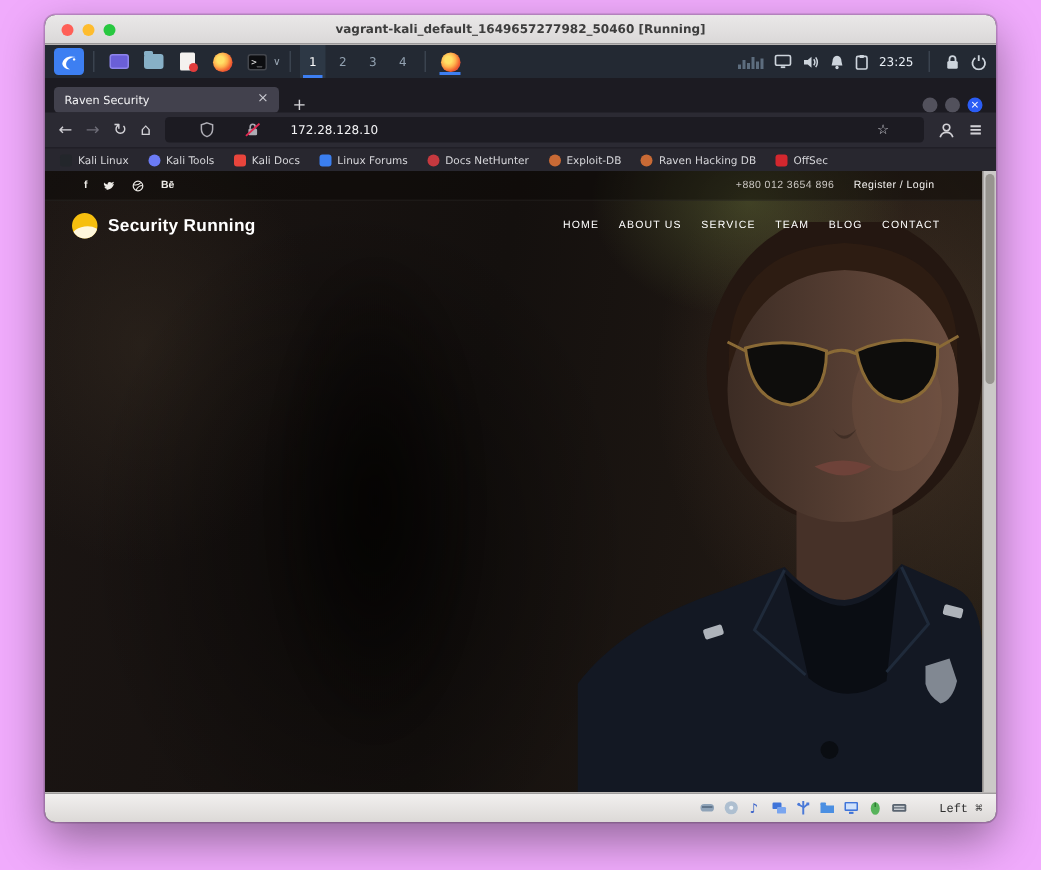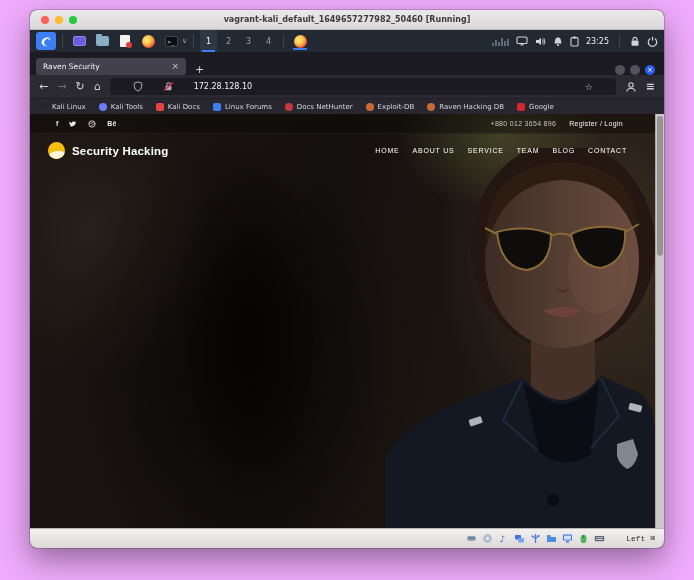--- a/index.html
+++ b/index.html
@@ -260,21 +260,21 @@
       <span class="bm">
           <span class="bm-ic round" style="background: rgb(201, 106, 53);"></span>
           <span>Exploit-DB</span>
         </span>
       <span class="bm">
           <span class="bm-ic round" style="background: rgb(201, 106, 53);"></span>
           <span>Raven Hacking DB</span>
         </span>
       <span class="bm">
           <span class="bm-ic" style="background: rgb(211, 39, 46);"></span>
-          <span>Google</span>
+          <span>OffSec</span>
         </span>
     </div>
 
     <div class="viewport">
       <div class="hero-bg"></div>
 
       <svg class="officer" width="270" height="380" viewBox="0 0 270 380">
         <defs>
           <linearGradient id="faceGrad" x1="0" y1="0" x2="1" y2="0">
             <stop offset="0" stop-color="#3c2c24"></stop>
@@ -323,21 +323,21 @@
         </span>
         <span class="tb-right">
           <span class="phone">+880 012 3654 896</span>
           <span class="auth">Register / Login</span>
         </span>
       </div>
 
       <div class="site-header">
         <span class="logo">
           <span class="logo-circle" style="background: rgb(246, 191, 14);"></span>
-          <span class="logo-text">Security Hacking</span>
+          <span class="logo-text">Security Running</span>
         </span>
         <span class="main-nav">
           <span class="nav-item">HOME</span>
           <span class="nav-item">ABOUT US</span>
           <span class="nav-item">SERVICE</span>
           <span class="nav-item">TEAM</span>
           <span class="nav-item">BLOG</span>
           <span class="nav-item">CONTACT</span>
         </span>
       </div>

